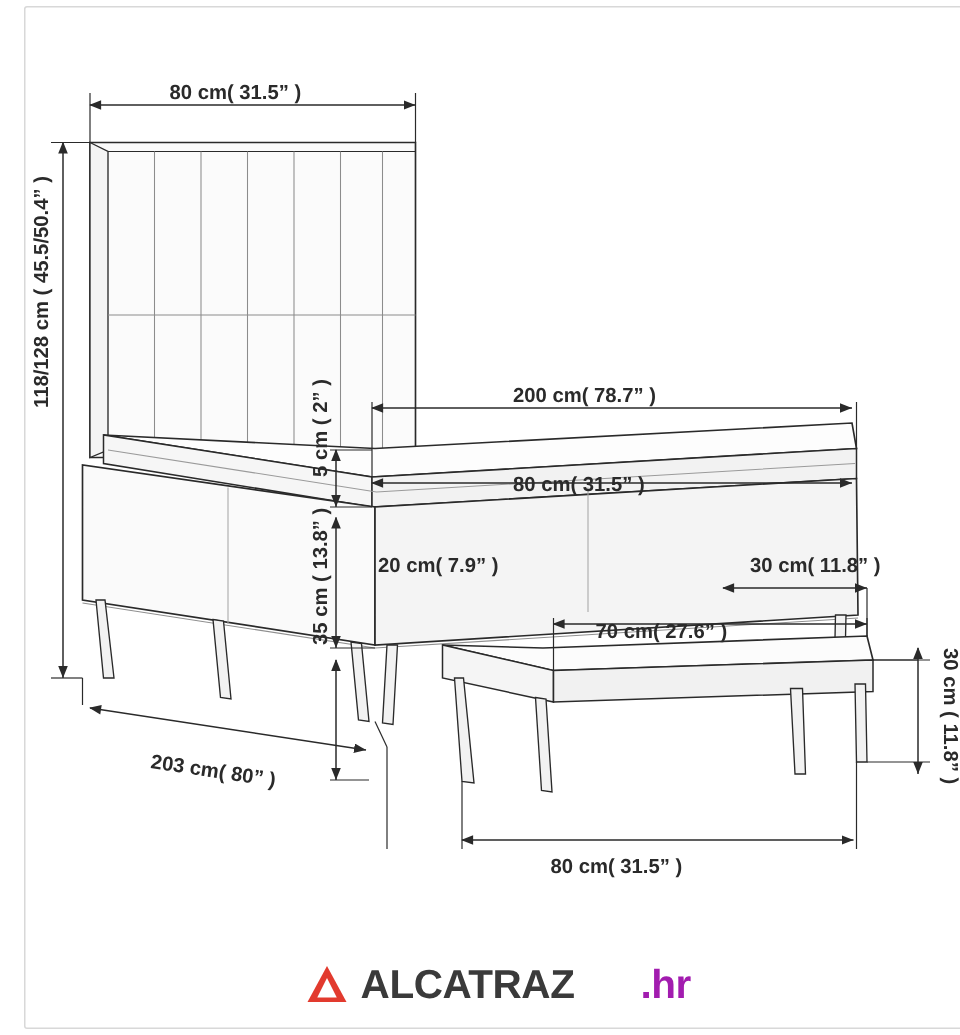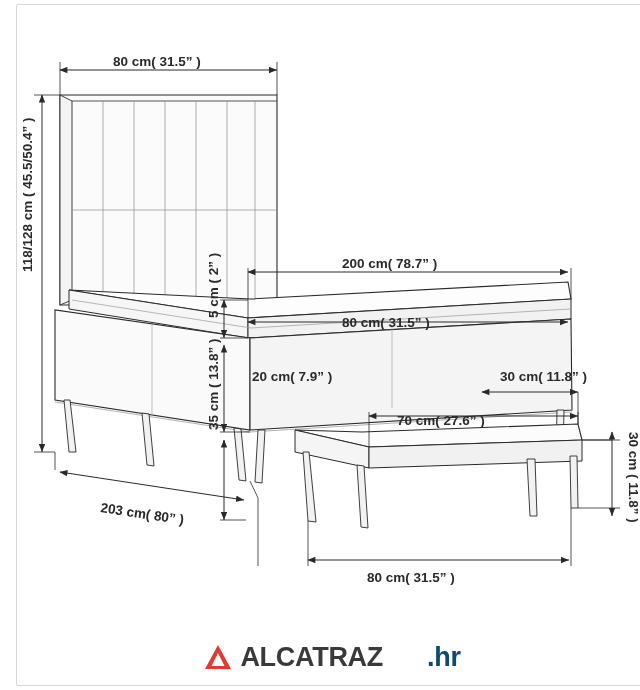--- a/index.html
+++ b/index.html
@@ -56,21 +56,21 @@
     align-items: center;
     gap: 7px;
     font-family: "Liberation Sans", sans-serif;
   }
   .brand-name {
     font-size: 27px;
     font-weight: bold;
     letter-spacing: -0.3px;
     color: #3a3a3a;
   }
-  .brand-name .suffix { color: #0c4a6e; margin-left: 44px; }
+  .brand-name .suffix { color: #a21caf; margin-left: 44px; }
 </style>
 </head>
 <body>
 
 <div id="stage">
   <div class="frame"></div>
 
   <svg class="diagram" viewBox="0 0 640 690">
     <defs>
       <marker id="arrEnd" markerWidth="9" markerHeight="9" refX="8" refY="3.2" orient="auto" markerUnits="strokeWidth">

